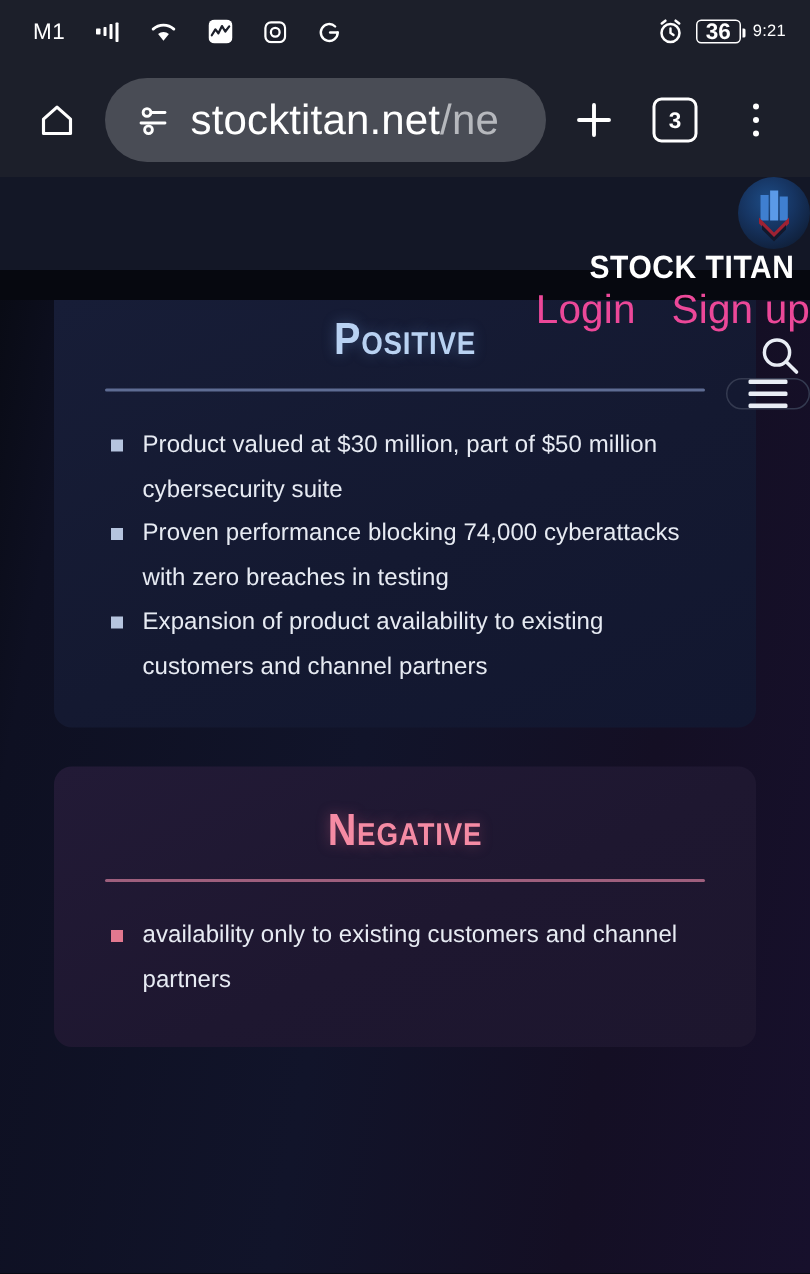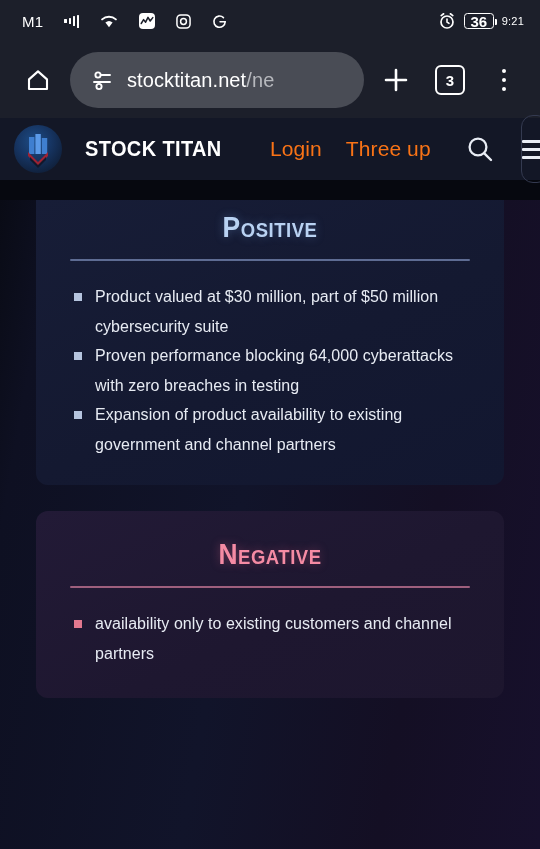--- a/index.html
+++ b/index.html
@@ -49,54 +49,54 @@
     padding:0 14px 0 16px; gap:10px;
   }
   .tb-btn{ width:44px; height:44px; display:flex; align-items:center; justify-content:center; flex:0 0 auto; }
   .urlpill{
     flex:1 1 auto; height:56px;
     background:#494c55; border-radius:28px;
     display:flex; align-items:center; gap:13px;
     padding:0 20px; overflow:hidden; min-width:0;
   }
   .urltext{
-    font-size:20px; color:#ffffff; white-space:nowrap;
+    font-size:28px; color:#ffffff; white-space:nowrap;
     overflow:hidden; letter-spacing:.1px;
   }
   .urltext .dim{ color:#b6b8bd; }
   .tabcount{
     width:30px; height:30px; border:2.4px solid #fff; border-radius:6px;
     display:flex; align-items:center; justify-content:center;
     font-size:15px; font-weight:700; color:#fff;
   }
   .dots{ display:flex; flex-direction:column; gap:4.5px; align-items:center; }
   .dots i{ width:4.6px; height:4.6px; border-radius:50%; background:#fff; display:block; }
 
   
   .siteheader{
     height:62px; width:100%;
     background:#131726;
-    display:flex; align-items:center;
-    padding:0 0 0 14px; gap:12px;
-    position:relative; z-index:5;
+    display:flex; align-items:flex-end;
+    padding:0 0 0 14px; gap:0;
+    position:relative; z-index:5;flex-direction:column;
   }
   .logomark{
     width:48px; height:48px; border-radius:50%; flex:0 0 auto;
     background:radial-gradient(circle at 42% 34%, #1d4c86 0%, #163461 42%, #0c1424 100%);
     display:flex; align-items:flex-start; justify-content:center;
     overflow:hidden; position:relative;
   }
   .brand{
     font-family:"Liberation Sans Narrow","Liberation Sans", sans-serif;
     font-size:21.5px; font-weight:700; color:#ffffff;
     letter-spacing:.4px; margin-left:11px; white-space:nowrap;
     transform:scaleX(.93); transform-origin:left center;
   }
   .navlinks{ display:flex; align-items:center; gap:24px; margin-left:26px; }
-  .navlink{ font-size:21px; color:#f97316; white-space:nowrap; letter-spacing:.1px; }
+  .navlink{ font-size:27px; color:#ec4899; white-space:nowrap; letter-spacing:.1px; }
   .search-btn{ margin-left:22px; width:40px; height:40px; display:flex; align-items:center; justify-content:center; }
   .menu-btn{
     margin-left:14px; width:56px; height:68px;
     border:1.5px solid #343a50; border-radius:12px;
     display:flex; align-items:center; justify-content:center;
     flex-direction:column; gap:5px;
   }
   .menu-btn i{ display:block; width:26px; height:3px; background:#e9edf5; border-radius:1px; }
 
   
@@ -238,21 +238,21 @@
       <rect x="15" y="12" width="5.4" height="17" fill="#3f7fd0"></rect>
       <rect x="21.4" y="9" width="5.4" height="20" fill="#5b9ae8"></rect>
       <rect x="27.8" y="13" width="5.4" height="16" fill="#3f7fd0"></rect>
       <path d="M14 27 L24 37 L34 27 L34 31 L24 41 L14 31 Z" fill="#9e2233"></path>
       <path d="M16 32 L24 40 L32 32 L32 35 L24 43 L16 35 Z" fill="#11182c"></path>
     </svg>
   </div>
   <div class="brand">STOCK TITAN</div>
   <div class="navlinks">
     <span class="navlink">Login</span>
-    <span class="navlink">Three up</span>
+    <span class="navlink">Sign up</span>
   </div>
   <div class="search-btn">
     <svg width="30" height="30" viewBox="0 0 30 30">
         <circle cx="13" cy="13" r="8.4" stroke="#e9edf5" stroke-width="2.3" fill="none"></circle>
         <path d="M19.3 19.3 L26 26" stroke="#e9edf5" stroke-width="2.4" stroke-linecap="round"></path>
       </svg>
   </div>
   <div class="menu-btn">
     <i></i>
       <i></i>
@@ -260,22 +260,22 @@
   </div>
 </div>
 
 <div class="page">
 
   <div class="card card-positive">
     <div class="sec-title pos">Positive</div>
     <div class="divider pos"></div>
     <ul class="bullets pos">
       <li>Product valued at $30 million, part of $50 million cybersecurity suite</li>
-      <li>Proven performance blocking 64,000 cyberattacks with zero breaches in testing</li>
-      <li>Expansion of product availability to existing government and channel partners</li>
+      <li>Proven performance blocking 74,000 cyberattacks with zero breaches in testing</li>
+      <li>Expansion of product availability to existing customers and channel partners</li>
     </ul>
   </div>
 
   <div class="card card-negative">
     <div class="sec-title neg">Negative</div>
     <div class="divider neg"></div>
     <ul class="bullets neg">
       <li>availability only to existing customers and channel partners</li>
     </ul>
   </div>

